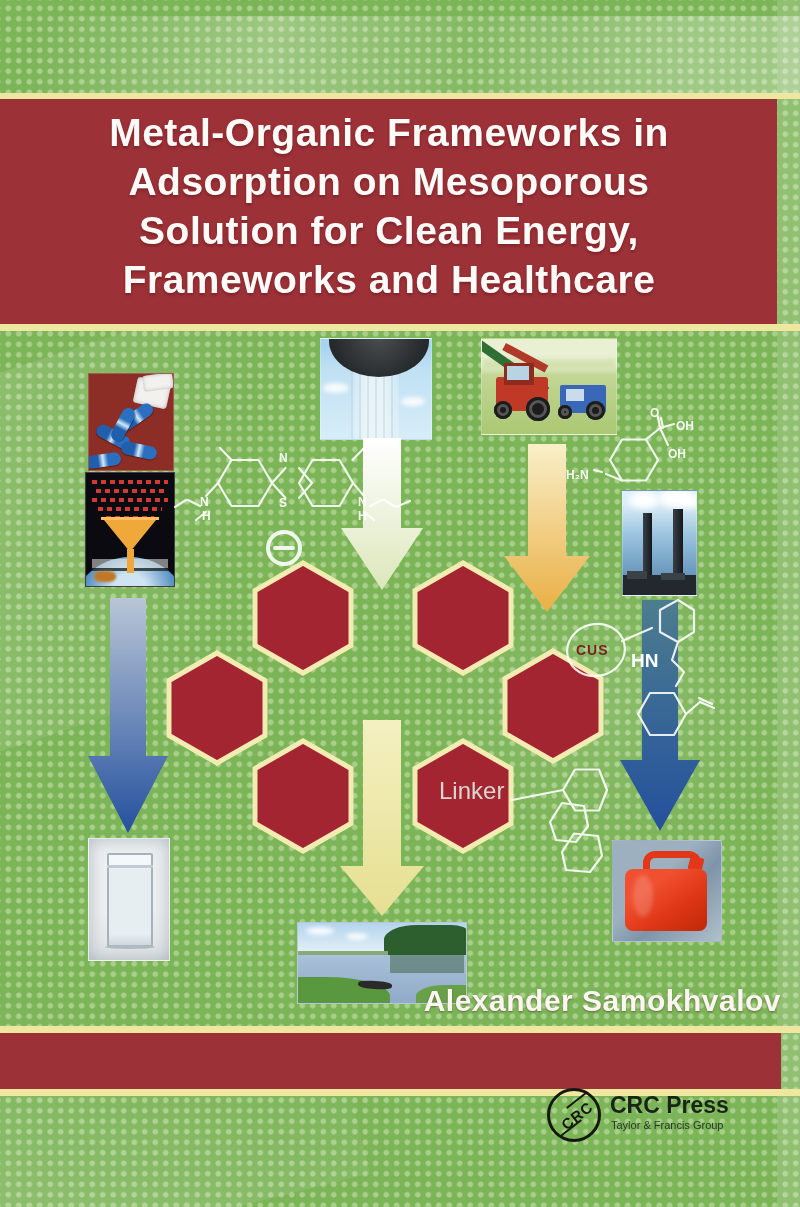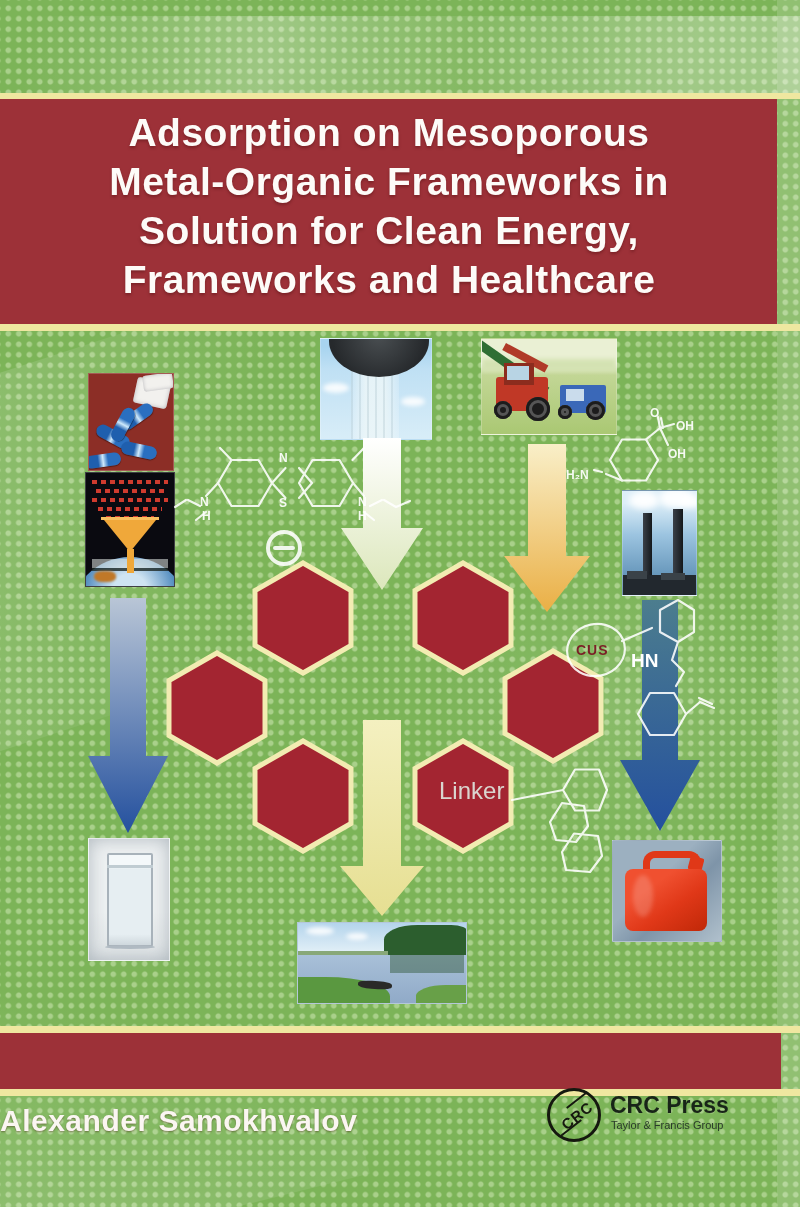--- a/index.html
+++ b/index.html
@@ -21,21 +21,21 @@
   .sw5{left:430px;top:560px;width:370px;height:300px;
        background:radial-gradient(closest-side,rgba(255,255,255,.10),rgba(255,255,255,0));}
 
   .rule{position:absolute;left:0;width:800px;background:#efe7a0;z-index:2;}
   .banner{position:absolute;background:#9d3138;z-index:2;}
   .title-banner{left:0;top:99px;width:777px;height:225px;}
   .title-text{position:absolute;left:38px;top:108px;width:702px;z-index:3;
       color:#fdfbf8;font-size:39px;font-weight:bold;line-height:49px;text-align:center;
       text-shadow:0 2px 3px rgba(60,10,10,.35);letter-spacing:.5px;}
   .author-banner{left:0;top:1033px;width:781px;height:56px;}
-  .author-text{position:absolute;left:0;top:1104px;width:781px;z-index:3;text-align:left;
+  .author-text{position:absolute;left:0;top:984px;width:781px;z-index:3;text-align:right;
       color:#fbf6f2;font-size:30px;font-weight:bold;letter-spacing:.5px;
       text-shadow:0 1px 2px rgba(60,10,10,.4);}
 
   .photo{position:absolute;overflow:hidden;z-index:1;border:1px solid rgba(255,255,255,.22);}
   .photo *{position:absolute;}
 
   
   .ph-pills{left:88px;top:373px;width:84px;height:96px;background:#8c2e26;}
   .cap{width:36px;height:13px;border-radius:7px;
        background:linear-gradient(90deg,#1f5fae 0 36%,#cfeafc 50%,#2a6fc0 64%);box-shadow:0 1px 1px rgba(0,0,0,.4);}
@@ -144,22 +144,22 @@
   <div class="sw sw1"></div>
   <div class="sw sw2"></div>
   <div class="sw sw3"></div>
   <div class="sw sw5"></div>
   <div class="sw sw4"></div>
 
   <div class="rule" style="top:93px;height:6px;"></div>
   <div class="banner title-banner"></div>
   <div class="rule" style="top:324px;height:7px;"></div>
   <div class="title-text">
+    <div>Metal-Organic Frameworks in</div>
     <div>Adsorption on Mesoporous</div>
-    <div>Metal-Organic Frameworks in</div>
     <div>Solution for Clean Energy,</div>
     <div>Frameworks and Healthcare</div>
   </div>
 
   <div class="photo ph-pills">
     <div class="blister" style="left:46px;top:6px;width:34px;height:26px;transform:rotate(12deg);"></div>
     <div class="blister" style="left:54px;top:0px;width:30px;height:16px;transform:rotate(-8deg);"></div>
     <div class="cap" style="left:30px;top:36px;transform:rotate(-35deg);"></div>
     <div class="cap" style="left:6px;top:56px;transform:rotate(28deg);"></div>
     <div class="cap" style="left:32px;top:70px;transform:rotate(12deg);"></div>

